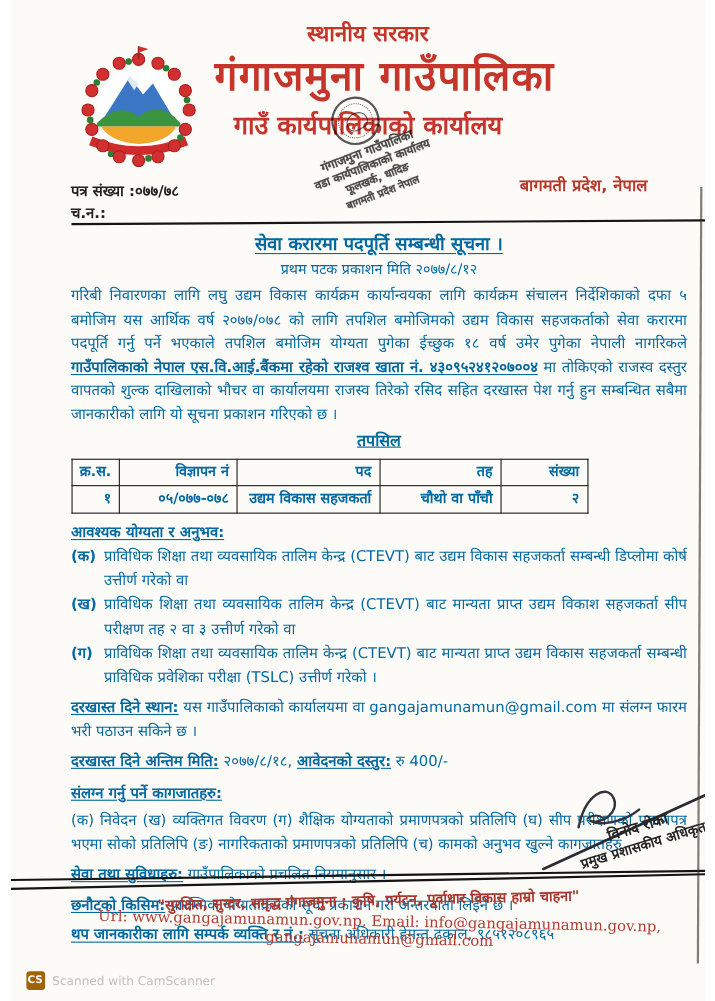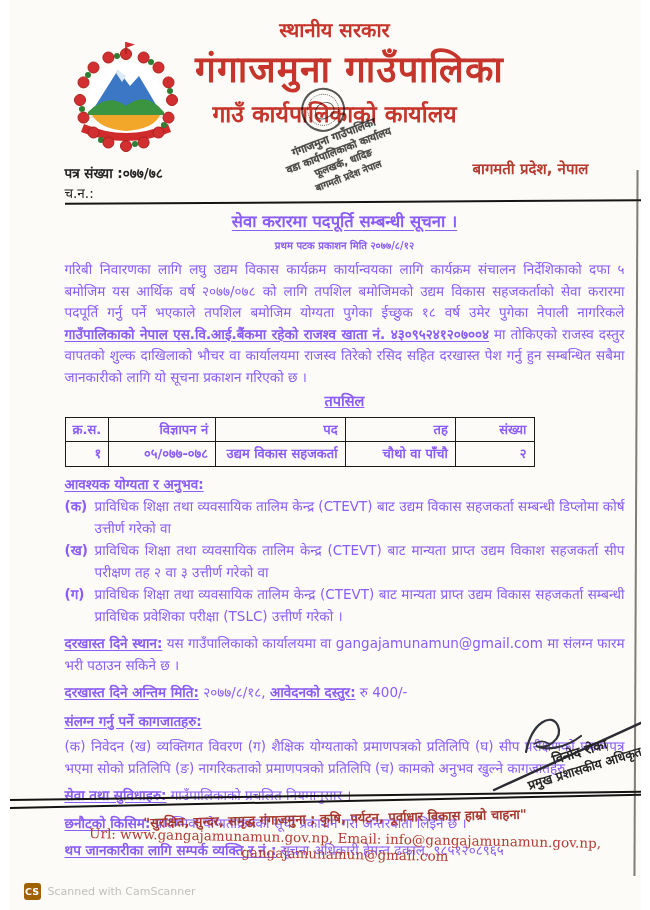--- a/index.html
+++ b/index.html
@@ -12,43 +12,43 @@
   
   .hdr-line1 { position:absolute; top:16px; left:0; width:650px; text-align:center;
     color:#c5352b; font-size:20px; font-weight:700; }
   .hdr-line2 { position:absolute; top:42px; left:30px; width:620px; text-align:center;
     color:#c5352b; font-size:37px; font-weight:700; letter-spacing:1px; }
   .hdr-line3 { position:absolute; top:97px; left:0; width:650px; text-align:center;
     color:#c5352b; font-size:23px; font-weight:600; }
   .logo { position:absolute; left:56px; top:40px; width:120px; height:112px; }
   .province { position:absolute; top:158px; right:52px; color:#b73a2f; font-size:15px; font-weight:600; }
   .letter-no { position:absolute; top:164px; left:55px; font-size:13.5px; font-weight:600; color:#222; }
-  .ref-no    { position:absolute; top:184px; left:55px; font-size:13.5px; font-weight:400; color:#222; }
+  .ref-no    { position:absolute; top:184px; left:55px; font-size:13.5px; font-weight:700; color:#222; }
   .hdr-rule  { position:absolute; top:201px; left:55px; width:590px; height:2.4px;
     background:#151515; transform:rotate(-0.35deg); }
   
   .stamp { position:absolute; left:237px; top:86px; width:172px; text-align:center;
     transform:rotate(-21deg); color:#3d3d3d; mix-blend-mode:multiply; opacity:.93; z-index:5; }
   .stamp-emblem { width:44px; height:44px; margin:0 auto 1px; border:2px solid #4a4a4a;
     border-radius:50%; position:relative; }
   .stamp-emblem::before { content:""; position:absolute; inset:4px; border:1.4px dotted #555;
     border-radius:50%; }
   .stamp-emblem::after { content:""; position:absolute; left:11px; top:13px; width:18px; height:14px;
     border:1.4px solid #555; border-radius:50% 50% 40% 40%; transform:rotate(-8deg); }
   .stamp-lines div { font-weight:700; line-height:13.5px;
     text-shadow:0 0 1px rgba(70,70,70,.65); }
   .stamp-l1 { font-size:11px; }
   .stamp-l2 { font-size:10.5px; }
   .stamp-l3 { font-size:10px; }
   .stamp-l4 { font-size:9.5px; }
   
-  .main { position:absolute; top:211px; left:55px; width:560px; font-size:13.5px; line-height:21.5px; color:#8b5cf6; }
+  .main { position:absolute; top:211px; left:55px; width:560px; font-size:13.5px; line-height:21.5px; color:#0369a1; }
   .title { text-align:center; font-size:16.5px; font-weight:700;
     text-decoration:underline; text-underline-offset:3px; margin-bottom:2px; }
-  .pubdate { text-align:center; font-size:10px; font-weight:700; margin-bottom:3px; }
+  .pubdate { text-align:center; font-size:13px; font-weight:400; margin-bottom:3px; }
   .intro { text-align:justify; }
   .b-u { font-weight:700; text-decoration:underline; text-underline-offset:2px; }
   .lbl { font-weight:700; text-decoration:underline; text-underline-offset:2px; }
   .tapasil { text-align:center; font-size:14.5px; font-weight:700;
     text-decoration:underline; margin:3px 0 4px; }
   table.notice { border-collapse:collapse; width:470px; font-size:13px; }
   table.notice th, table.notice td { border:1.6px solid #1b1b1b; padding:1px 7px; text-align:right; font-weight:700; }
   table.notice td { font-weight:600; }
   .sec-head { font-weight:700; text-decoration:underline; text-underline-offset:2px; margin-top:7px; }
   .qual-item { display:flex; margin-top:1px; }

